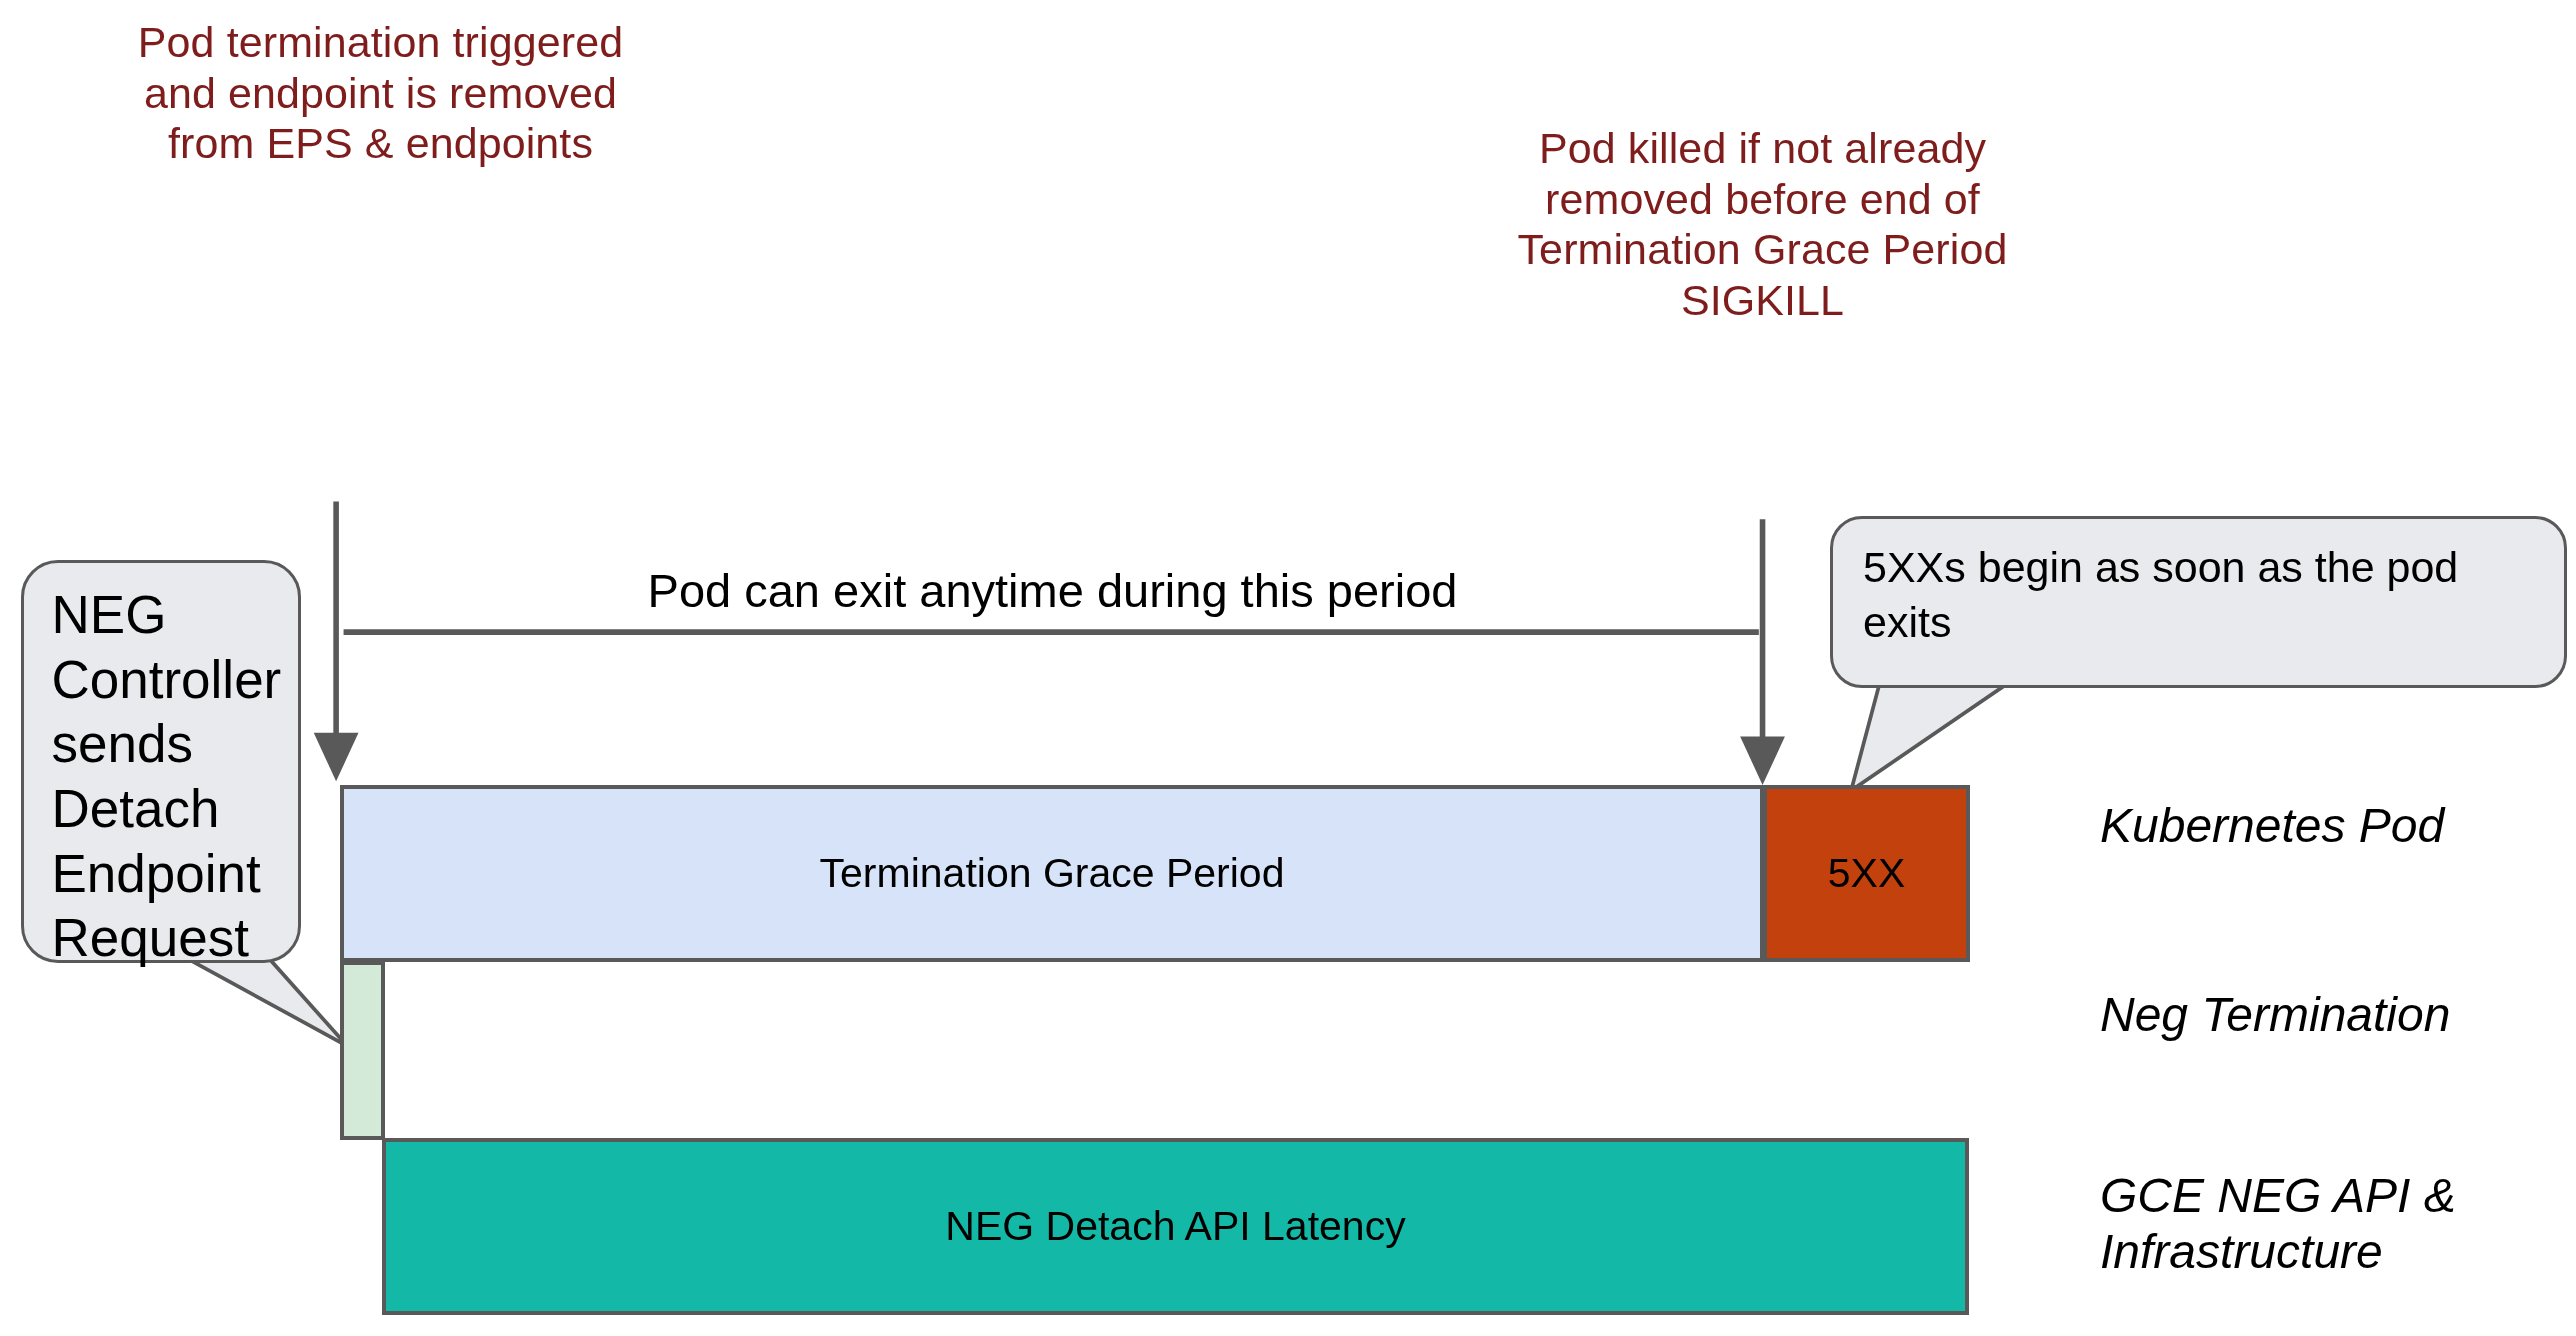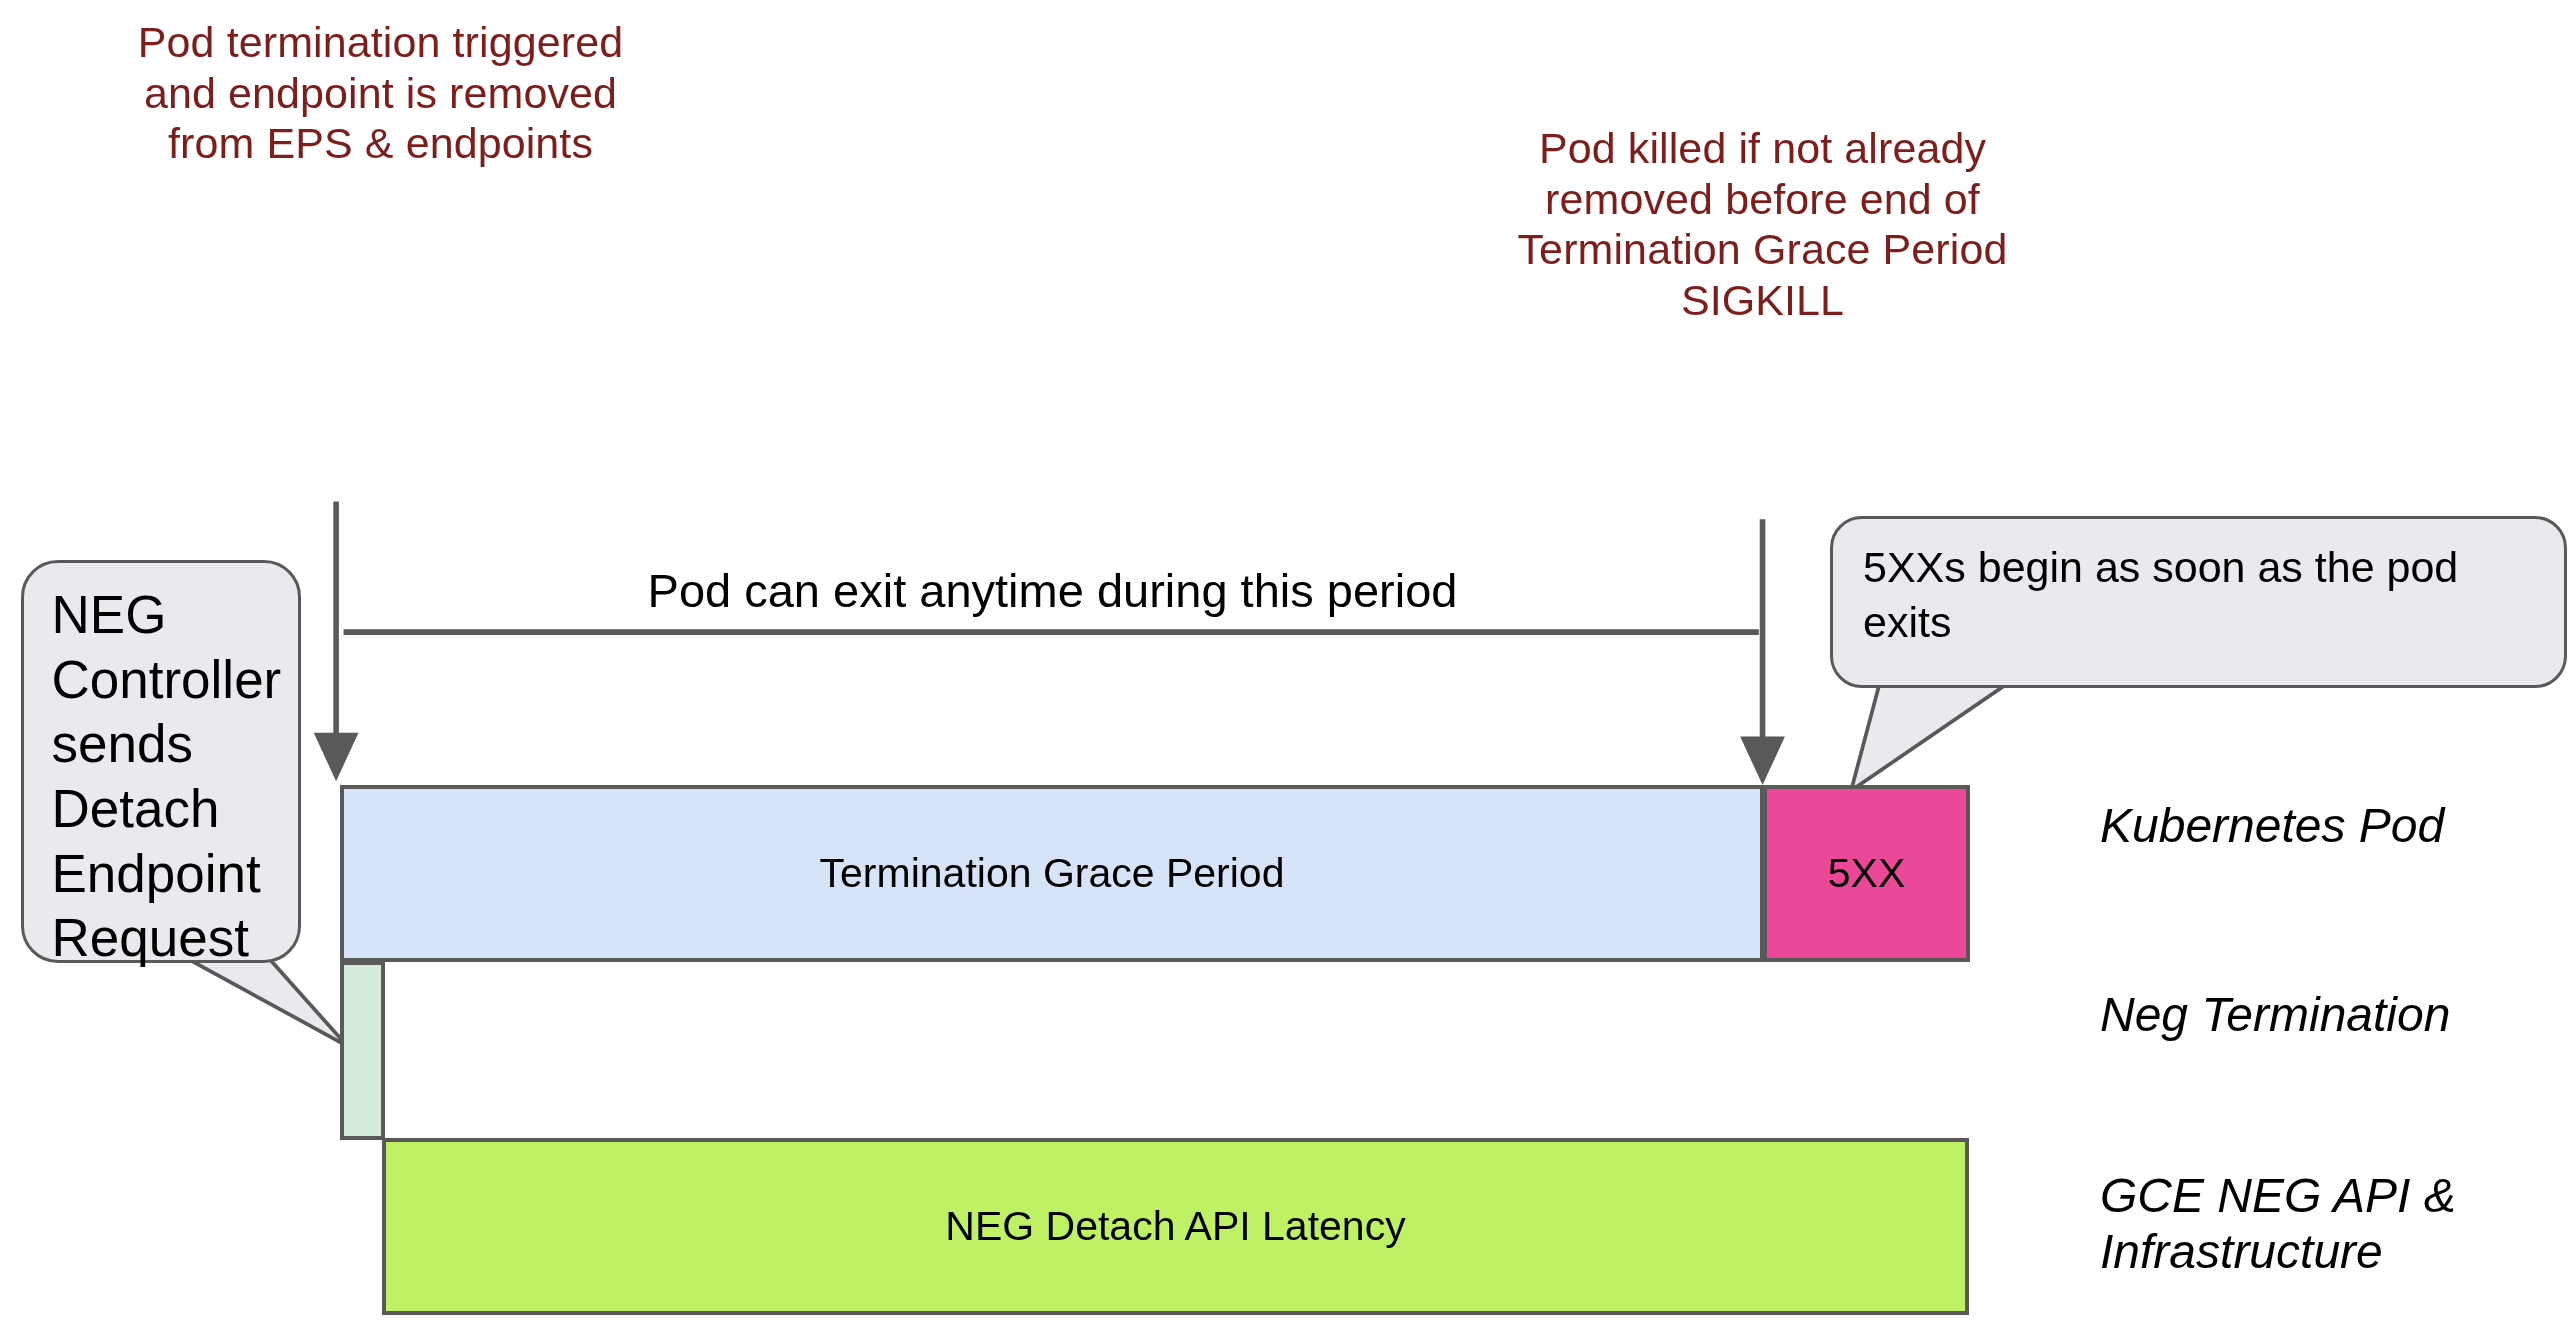--- a/index.html
+++ b/index.html
@@ -44,29 +44,29 @@
     justify-content: center;
     font-size: 41px;
     color: #000000;
   }
   #bar-grace {
     left: 340px; top: 785px; width: 1424px; height: 177px;
     background: #d6e3f8;
   }
   #bar-5xx {
     left: 1763px; top: 785px; width: 207px; height: 177px;
-    background: #ec4899;
+    background: #c2410c;
   }
   #bar-neg-controller {
     left: 340px; top: 961px; width: 45px; height: 179px;
     background: #d4ead8;
   }
   #bar-neg-latency {
     left: 382px; top: 1138px; width: 1587px; height: 177px;
-    background: #bef264;
+    background: #14b8a6;
   }
   .bar-label { pointer-events: none; }
 
   
   .lane-label {
     position: absolute;
     font-size: 48px;
     line-height: 1.16;
     color: #000000;
     white-space: pre-line;

